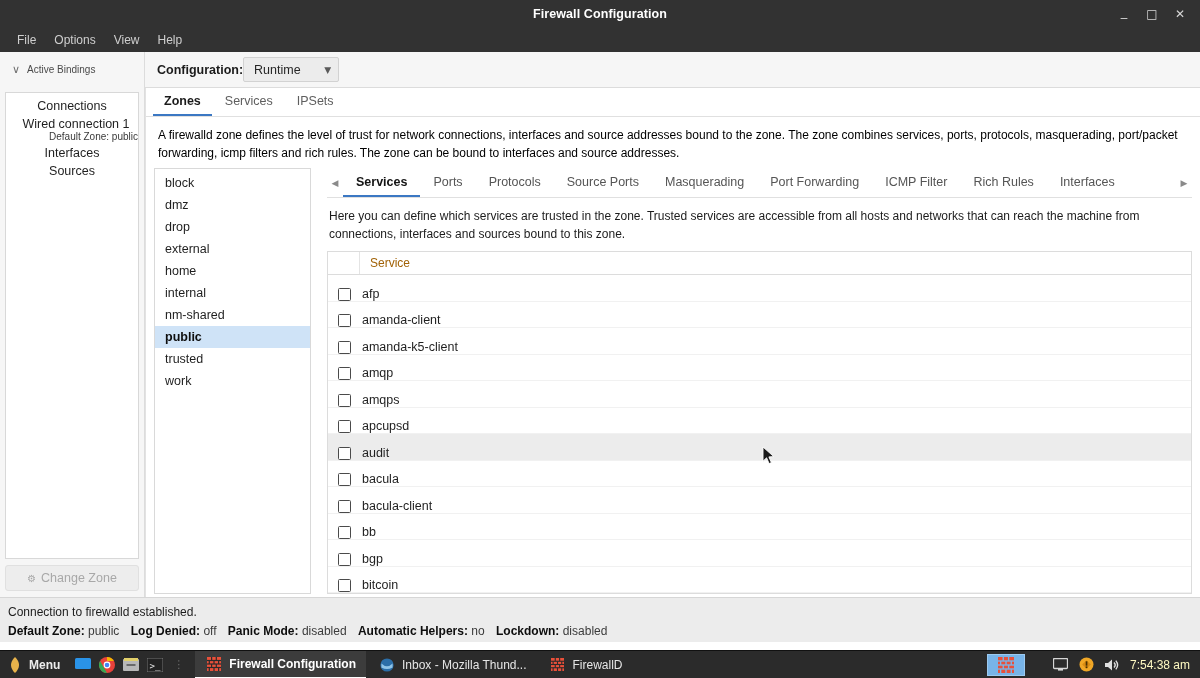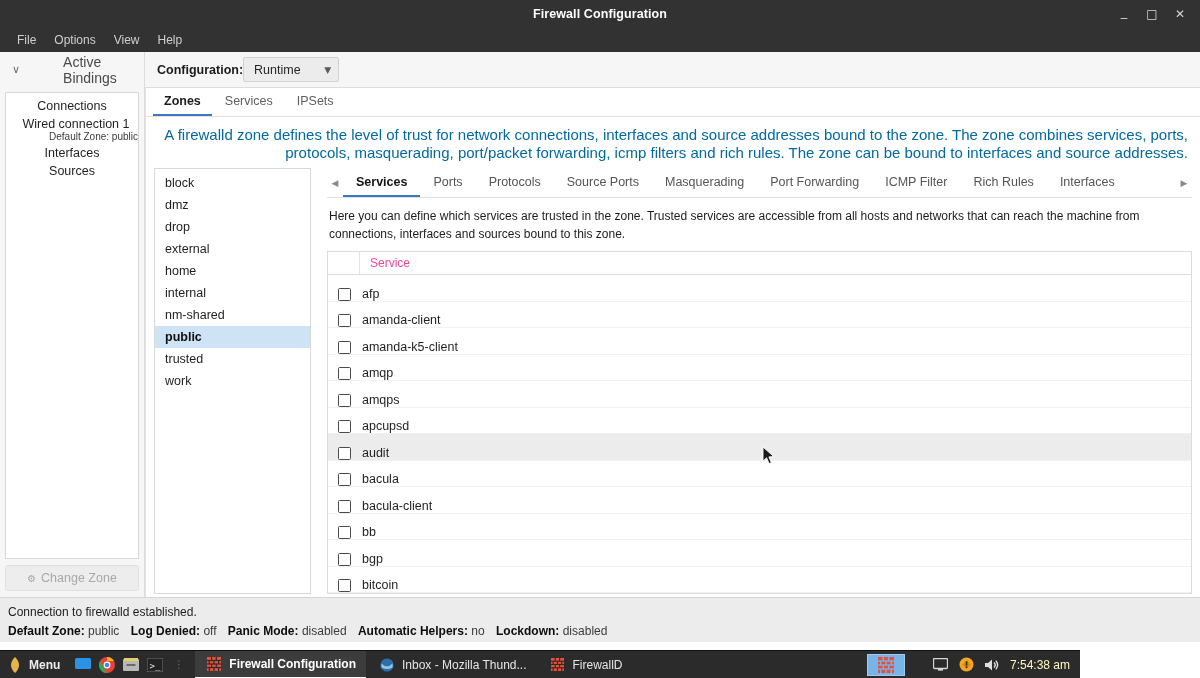--- a/index.html
+++ b/index.html
@@ -49,21 +49,21 @@
   }
   .bindings-head {
     width: 145px; height: 36px; display: flex; align-items: center;
     gap: 7px; padding-left: 12px; border-right: 1px solid #dcdcdc;
     background: #f6f6f6;
   }
   .chev {
     color: #6e6e6e; font-size: 11px; font-family: "DejaVu Sans", sans-serif;
     line-height: 1;
   }
-  .bindings-label { color: #4a4a4a; font-size: 14px; margin-left: 36px; }
+  .bindings-label { color: #4a4a4a; font-size: 10px; }
   .config-area {
     display: flex; align-items: center; 
     padding-left: 12px; height: 36px;
   }
   .config-label { font-size: 12.5px; font-weight: bold; color: #1b1b1b; }
   .combo {
     height: 25px; min-width: 96px; background: #ececec;
     border: 1px solid #d2d2d2; border-radius: 2px;
     display: flex; align-items: center; justify-content: space-between;
     padding: 0 7px 0 10px; font-size: 12.5px; color: #262626;
@@ -110,23 +110,22 @@
     border-bottom: 1px solid #e0e0e0; padding-left: 7px; gap: 2px;
     background: #ffffff; margin-top: 2px;
   }
   .ttab {
     font-size: 12.5px; color: #5e5e5e; padding: 4px 11px 6px 11px;
     border-bottom: 2px solid transparent;
   }
   .ttab.active { color: #1b1b1b; font-weight: bold; border-bottom-color: #3b78c3; }
 
   .zonedesc {
-    font-size: 15px; color: #0369a1; line-height: 18px;
+    font-size: 12px; color: #000000; line-height: 18px;
     padding: 9px 12px 6px 12px;
-    text-align: right;
   }
 
   .zone-split { display: flex; flex: 1; padding: 0 8px 8px 8px; gap: 16px; }
 
   .zonelist {
     width: 157px; background: #ffffff; border: 1px solid #d9d9d9;
     padding-top: 3px; overflow: hidden;
   }
   .zone-item {
     font-size: 12.5px; color: #1f1f1f; padding: 3px 10px; line-height: 16px;
@@ -162,21 +161,21 @@
   .svctable {
     flex: 1; border: 1px solid #dcdcdc; background: #ffffff;
     overflow: hidden; display: flex; flex-direction: column;
   }
   .svchead {
     height: 23px; display: flex; align-items: center;
     border-bottom: 1px solid #dcdcdc; background: #ffffff;
   }
   .svchead .cb-col { width: 32px; height: 100%; border-right: 1px solid #e4e4e4; }
   .svchead .name-col {
-    font-size: 12px; color: #ec4899; padding-left: 10px; text-align: right;
+    font-size: 12px; color: #a16207; padding-left: 10px; text-align: right;
   }
   .svcbody { flex: 1; overflow: hidden; }
   .svcrow {
     height: 26.5px; display: flex; align-items: flex-end;
     border-bottom: 1px solid #f1f1f1;
   }
   .svcrow.hover { background: #ececec; }
   .cbcell { width: 32px; display: flex; align-items: center; justify-content: center; }
   .cbox {
     width: 13px; height: 13px; border: 1.4px solid #4a4a4a;
@@ -190,21 +189,21 @@
     padding: 5px 8px 0 8px;
   }
   .status-line1 { font-size: 12px; color: #1c1c1c; line-height: 19px; }
   .status-line2 { font-size: 12px; color: #333333; line-height: 19px; }
   .status-line2 b { color: #0d0d0d; }
   .status-line2 span.val { color: #3b3b3b; }
   .sgap { display: inline-block; width: 8px; }
 
   
   .taskbar {
-    position: absolute; left: 0; bottom: 0; width: 1080px; height: 28px;
+    position: absolute; left: 0; bottom: 0; width: 1200px; height: 28px;
     background: #2b2b2b; display: flex; align-items: center;
     border-top: 1px solid #111111;
   }
   .tb-left { display: flex; align-items: center; height: 100%; }
   .tb-menu {
     display: flex; align-items: center; gap: 6px; padding: 0 8px 0 6px;
     height: 100%;
   }
   .tb-menu-label { color: #ededed; font-size: 12px; font-weight: bold; }
   .tb-quick { display: flex; align-items: center; gap: 7px; padding: 0 6px; height: 100%; }

